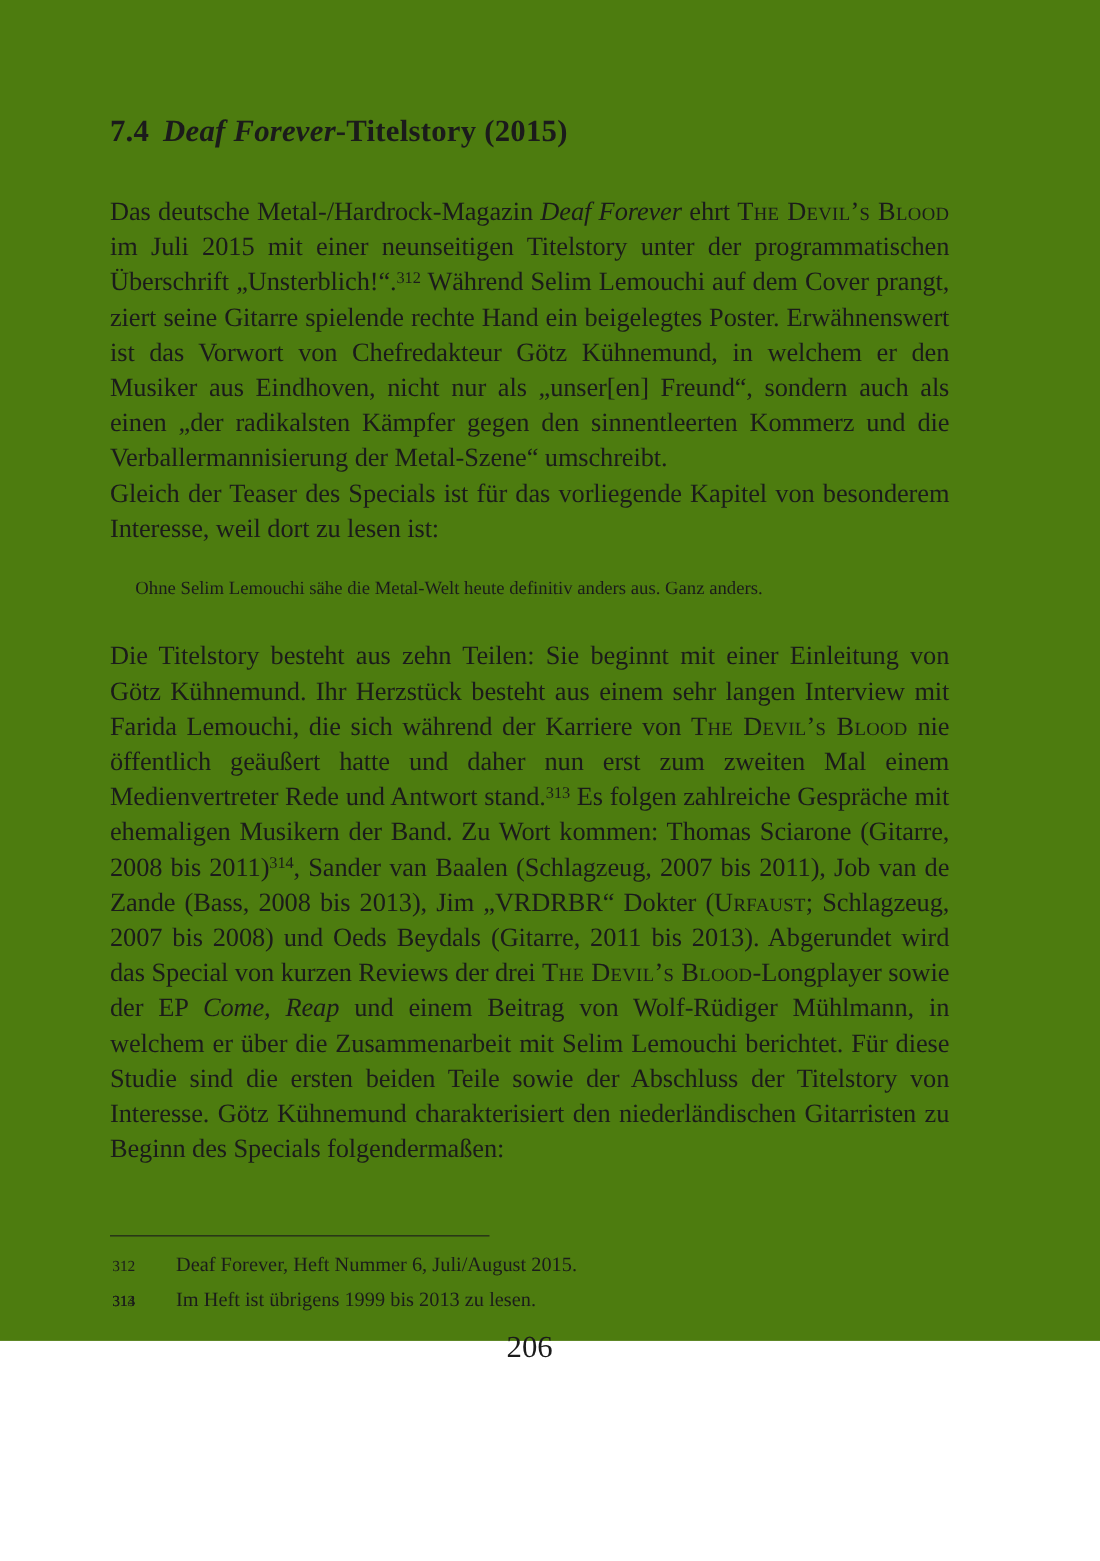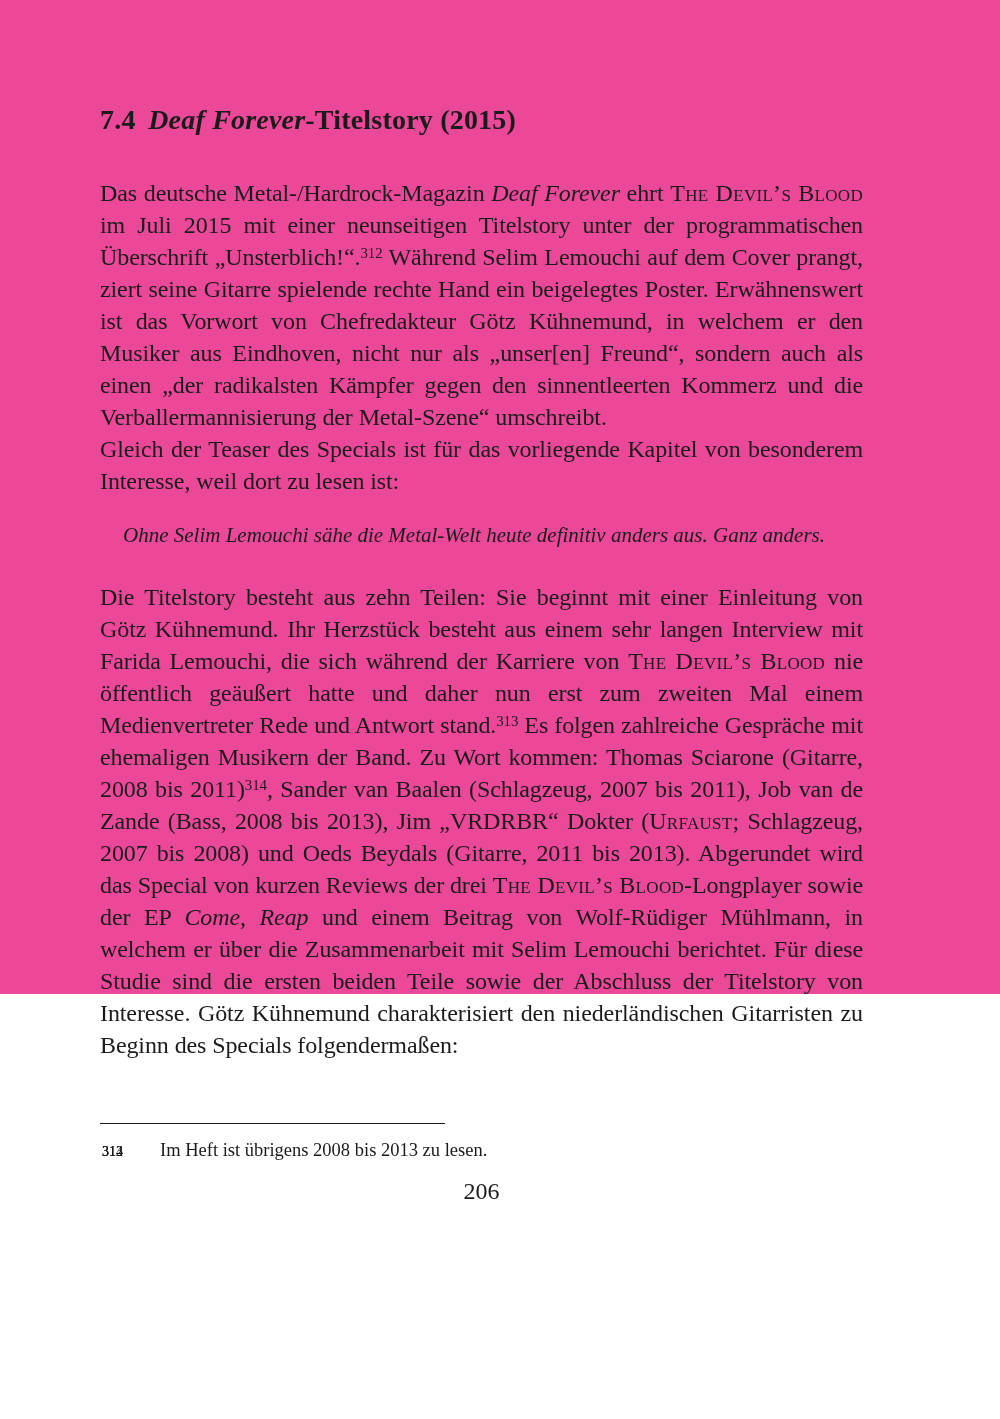--- a/index.html
+++ b/index.html
@@ -7,23 +7,23 @@
   body {
     width: 1000px;
     height: 1419px;
     overflow: hidden;
     font-family: "Liberation Serif", "DejaVu Serif", serif;
     color: #1b1b1b;
     position: relative;
   }
   .page {
     width: 1000px;
-    height: 994px;
+    height: 1219px;
     padding: 103px 137px 0 100px;
-    background: #ec4899;
+    background: #4d7c0f;
   }
   h1.heading {
     font-size: 28px;
     line-height: 34px;
     font-weight: bold;
     letter-spacing: 0.2px;
     white-space: nowrap;
   }
   h1.heading .num { margin-right: 0.45em; }
   .it { font-style: italic; }
@@ -36,25 +36,24 @@
     line-height: 0;
   }
   p.body-p {
     font-size: 24px;
     line-height: 32px;
     text-align: justify;
     letter-spacing: -0.1px;
   }
   p.first-after-heading { margin-top: 40px; }
   blockquote.quote {
-    font-size: 21px;
+    font-size: 17px;
     line-height: 32px;
     text-align: justify;
     margin: 22px 18px 30px 23px;
-    font-style: italic;
   }
   .fn-rule {
     margin-top: 62px;
     width: 345px;
     height: 0;
     border-top: 1.6px solid #1b1b1b;
   }
   .footnotes { margin-top: 10px; }
   .footnote {
     position: relative;
@@ -65,21 +64,21 @@
   }
   .fn-num {
     position: absolute;
     left: 2px;
     top: 2px;
     font-size: 14px;
   }
   .page-number {
     margin-top: 12px;
     text-align: center;
-    font-size: 24px;
+    font-size: 28px;
     
     width: 763px;
   }
 </style>
 </head>
 <body>
 
 <div class="page">
 
   <h1 class="heading"><span class="num">7.4</span><span class="it">Deaf Forever</span><span>-Titelstory (2015)</span></h1>
@@ -90,25 +89,26 @@
 
   <blockquote class="quote">Ohne Selim Lemouchi sähe die Metal-Welt heute definitiv anders aus. Ganz anders.</blockquote>
 
   <p class="body-p">Die Titelstory besteht aus zehn Teilen: Sie beginnt mit einer Einleitung von Götz Kühnemund. Ihr Herzstück besteht aus einem sehr langen Interview mit Farida Lemouchi, die sich während der Karriere von <span class="sc">The Devil’s Blood</span> nie öffentlich geäußert hatte und daher nun erst zum zweiten Mal einem Medienvertreter Rede und Antwort stand.<sup>313</sup> Es folgen zahlreiche Gespräche mit ehemaligen Musikern der Band. Zu Wort kommen: Thomas Sciarone (Gitarre, 2008 bis 2011)<sup>314</sup>, Sander van Baalen (Schlagzeug, 2007 bis 2011), Job van de Zande (Bass, 2008 bis 2013), Jim „VRDRBR“ Dokter (<span class="sc">Urfaust</span>; Schlagzeug, 2007 bis 2008) und Oeds Beydals (Gitarre, 2011 bis 2013). Abgerundet wird das Special von kurzen Reviews der drei <span class="sc">The Devil’s Blood</span>-Longplayer sowie der EP <span class="it">Come, Reap</span> und einem Beitrag von Wolf-Rüdiger Mühlmann, in welchem er über die Zusammenarbeit mit Selim Lemouchi berichtet. Für diese Studie sind die ersten beiden Teile sowie der Abschluss der Titelstory von Interesse. Götz Kühnemund charakterisiert den niederländischen Gitarristen zu Beginn des Specials folgendermaßen:</p>
 
   <div class="fn-rule"></div>
 
   <div class="footnotes">
     <div class="footnote">
       <span class="fn-num">312</span>
+      <span class="fn-text">Deaf Forever, Heft Nummer 6, Juli/August 2015.</span>
     </div>
     <div class="footnote">
       <span class="fn-num">313</span>
     </div>
     <div class="footnote">
       <span class="fn-num">314</span>
-      <span class="fn-text">Im Heft ist übrigens 2008 bis 2013 zu lesen.</span>
+      <span class="fn-text">Im Heft ist übrigens 1999 bis 2013 zu lesen.</span>
     </div>
   </div>
 
   <div class="page-number">206</div>
 
 </div>
 
 </body></html>

